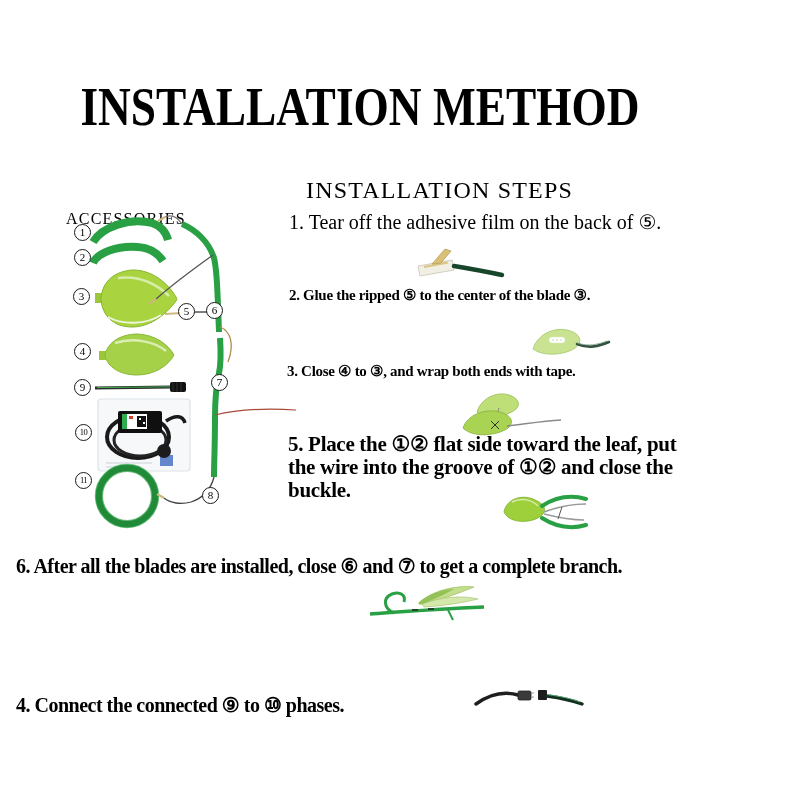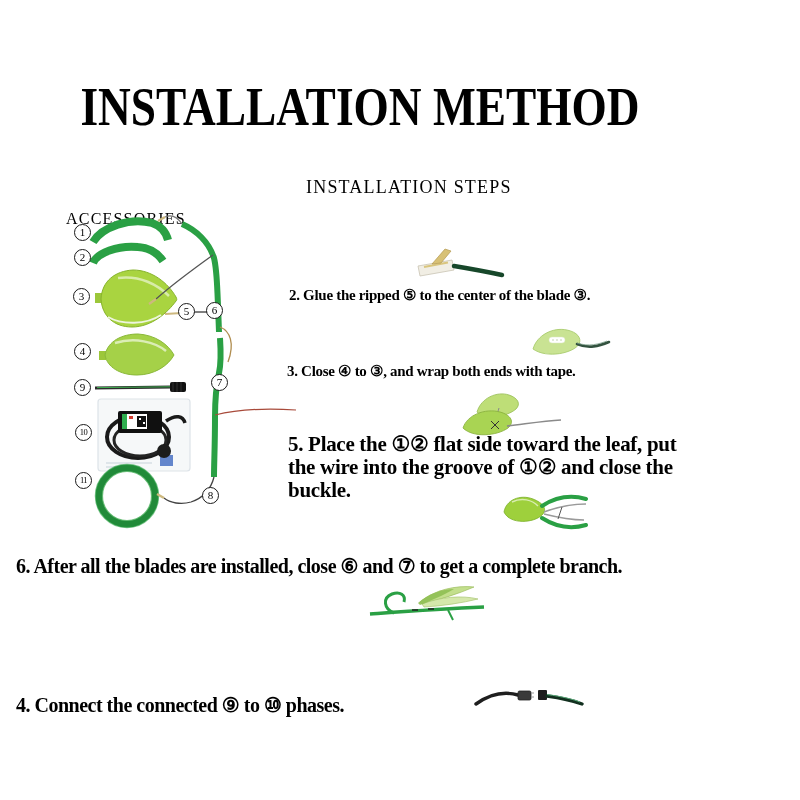--- a/index.html
+++ b/index.html
@@ -7,21 +7,21 @@
     position:relative;width:720px;height:800px;background:#ffffff;overflow:hidden;
     font-family:Liberation Serif, serif;color:#000000;
   }
   .abs{position:absolute;}
   .title{
     left:0;right:0;top:76px;text-align:center;
     font-size:54px;font-weight:700;letter-spacing:0;
     transform:scaleX(.84);white-space:nowrap;
   }
   .h-acc{left:66px;top:174px;font-size:16px;letter-spacing:1.2px;margin-top:36px;}
-  .h-steps{left:306px;top:177px;font-size:18px;letter-spacing:1.2px;}
+  .h-steps{left:306px;top:177px;font-size:24px;letter-spacing:1.2px;}
   .step{white-space:nowrap;}
   .step.reg{font-size:20px;font-weight:400;}
   .step.bold{font-size:15px;font-weight:700;letter-spacing:-0.3px;}
   .step.cond{font-size:20px;font-weight:700;letter-spacing:-0.5px;}
   .s1{left:289px;top:210px;}
   .s2{left:289px;top:286px;}
   .s3{left:287px;top:362px;}
   .s4{left:288px;top:433px;width:495px;white-space:pre-line;line-height:1.1;font-size:21px;font-weight:700;letter-spacing:-0.3px;}
   .s5{left:16px;top:554px;}
   .s6{left:16px;top:627px;}
@@ -120,20 +120,21 @@
   <span class="abs lbl a3">3</span>
   <span class="abs lbl a4">4</span>
   <span class="abs lbl a9">9</span>
   <span class="abs lbl two a10">10</span>
   <span class="abs lbl two a11">11</span>
   <span class="abs lbl b5">5</span>
   <span class="abs lbl b6">6</span>
   <span class="abs lbl b7">7</span>
   <span class="abs lbl b8">8</span>
 
+  <div class="abs step reg s1">1. Tear off the adhesive film on the back of ⑤.</div>
 
   <svg class="abs" style="left:412px;top:246px" width="95" height="36" viewBox="0 0 95 36">
     <polygon points="6,20 40,14 42,24 8,30" fill="#f1eee4" stroke="#c9c4b4" stroke-width="0.8"></polygon>
     <path d="M 12,21 L 36,16.5" stroke="#d9c57e" stroke-width="2" fill="none"></path>
     <path d="M 20,18 L 33,3 L 39,5 L 29,17 Z" fill="#d8c176" stroke="#b49a50" stroke-width="0.7"></path>
     <path d="M 42,20 C 60,23 76,26 90,29" fill="none" stroke="#17472a" stroke-width="4.5" stroke-linecap="round"></path>
   </svg>
 
   <div class="abs step bold s2">2. Glue the ripped ⑤ to the center of the blade ③.</div>
 

